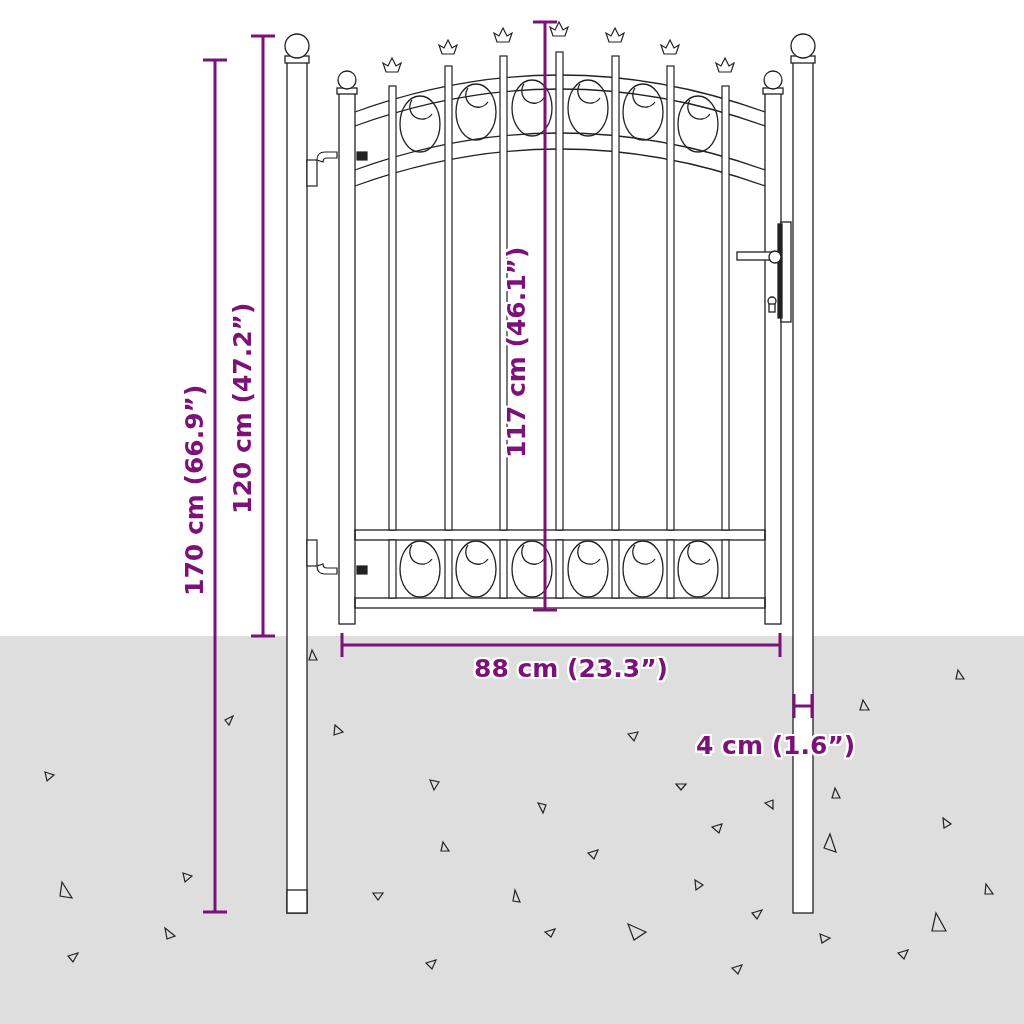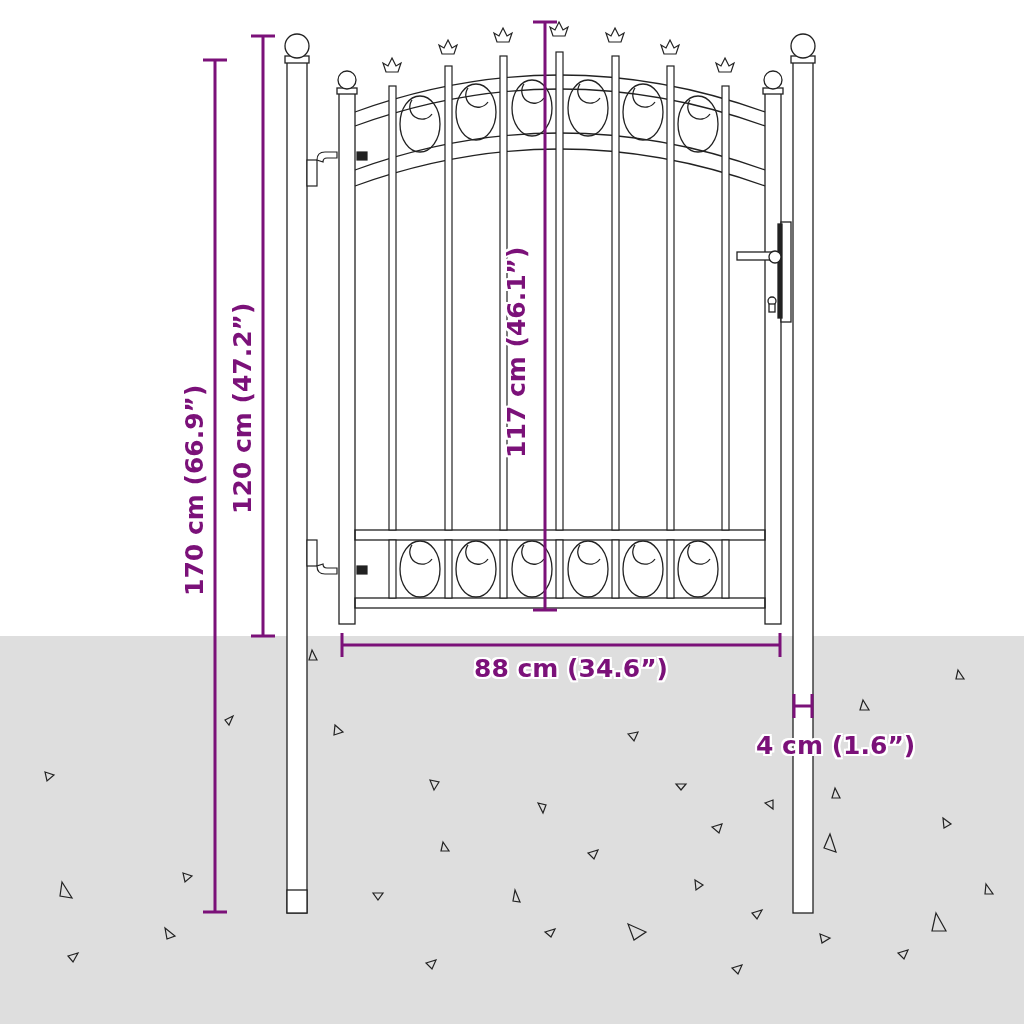--- a/index.html
+++ b/index.html
@@ -172,14 +172,14 @@
       <line x1="780" y1="633" x2="780" y2="657"></line>
     <line x1="794" y1="706" x2="812" y2="706"></line>
       <line x1="794" y1="694" x2="794" y2="718"></line>
       <line x1="812" y1="694" x2="812" y2="718"></line>
   </g>
 </svg>
 
 <div class="lbl vert" style="left:180px; top:596px;">170 cm (66.9”)</div>
 <div class="lbl vert" style="left:228px; top:514px;">120 cm (47.2”)</div>
 <div class="lbl vert" style="left:502px; top:458px;">117 cm (46.1”)</div>
-<div class="lbl" style="left:474px; top:654px;">88 cm (34.6”)</div>
-<div class="lbl" style="left:756px; top:731px;">4 cm (1.6”)</div>
+<div class="lbl" style="left:474px; top:654px;">88 cm (23.3”)</div>
+<div class="lbl" style="left:696px; top:731px;">4 cm (1.6”)</div>
 
 </body></html>

